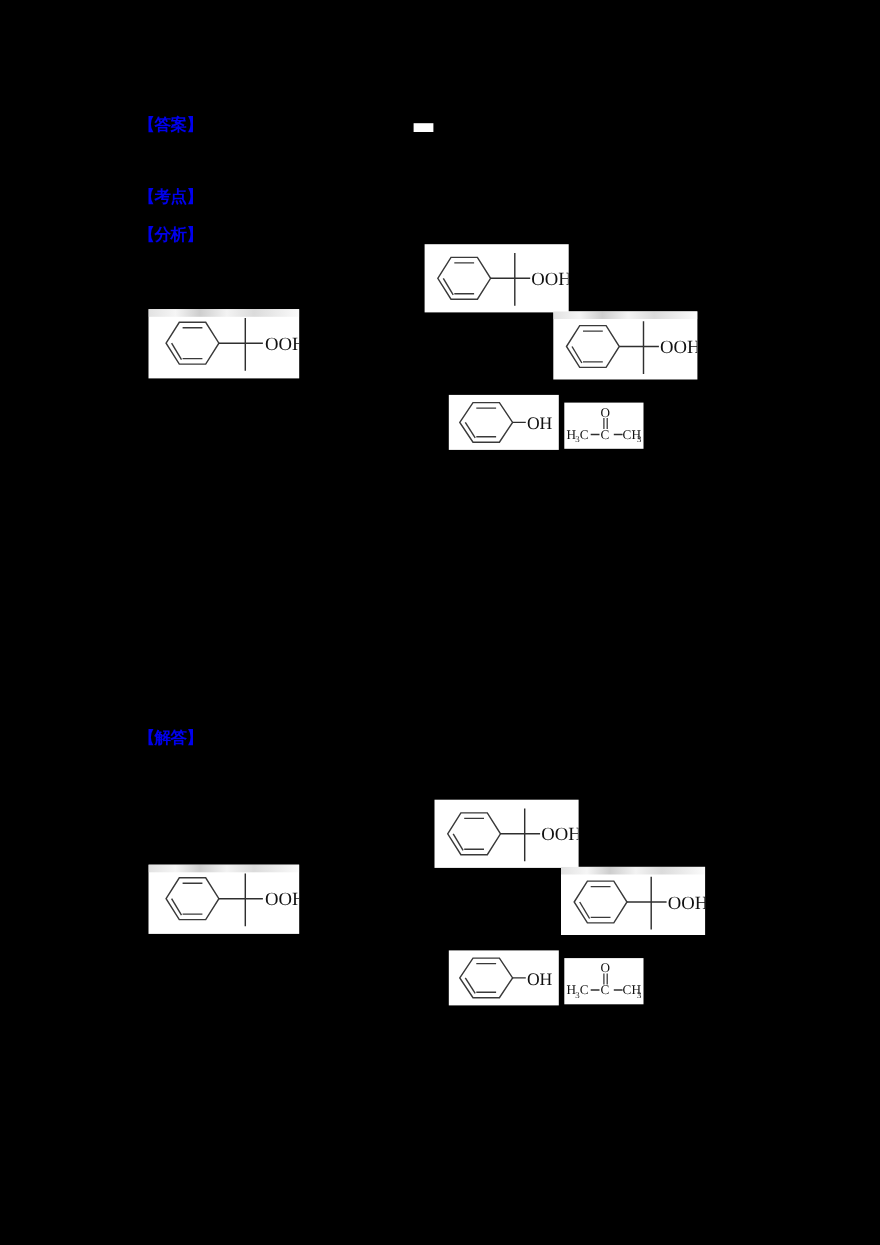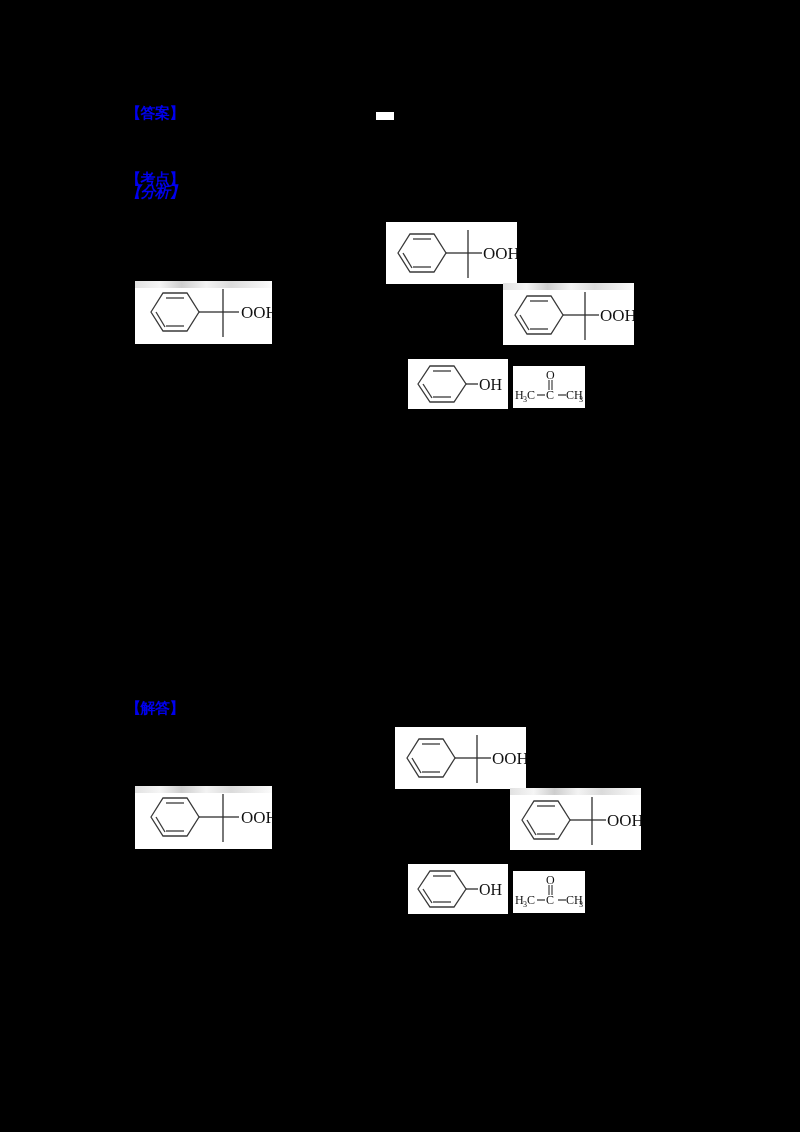--- a/index.html
+++ b/index.html
@@ -48,23 +48,23 @@
     opacity: .75;
   }
 </style>
 </head>
 <body>
 
 <div class="sec-label" style="left:126px; top:104px;">【答案】</div>
 
 <div class="sec-label" style="left:126px; top:134px;margin-top:36px;">【考点】</div>
 
-<div class="sec-label" style="left:126px; top:183px;font-style:italic;">【分析】</div>
-
-<div class="sec-label" style="left:126px; top:699px;">【解答】</div>
+<div class="sec-label" style="left:126px; top:204px;">【分析】</div>
+
+<div class="sec-label" style="left:126px; top:661px;">【解答】</div>
 
 <div class="artifact" style="left:376px; top:112px; width:18px; height:8px;"></div>
 
 <div class="panel" style="left:135px; top:281px; width:137px; height:63px;">
   <div class="smear" style="left:0;top:0;width:137px;height:7px;"></div>
   <svg class="struct-svg" width="137" height="63" viewBox="0 0 137 63">
     <g fill="none" stroke="#3a3a3a" stroke-width="1.3">
       <polygon points="16,31 28,12 52,12 64,31 52,50 28,50"></polygon>
       <line x1="31" y1="17" x2="49" y2="17"></line>
       <line x1="21" y1="31" x2="30" y2="46"></line>

